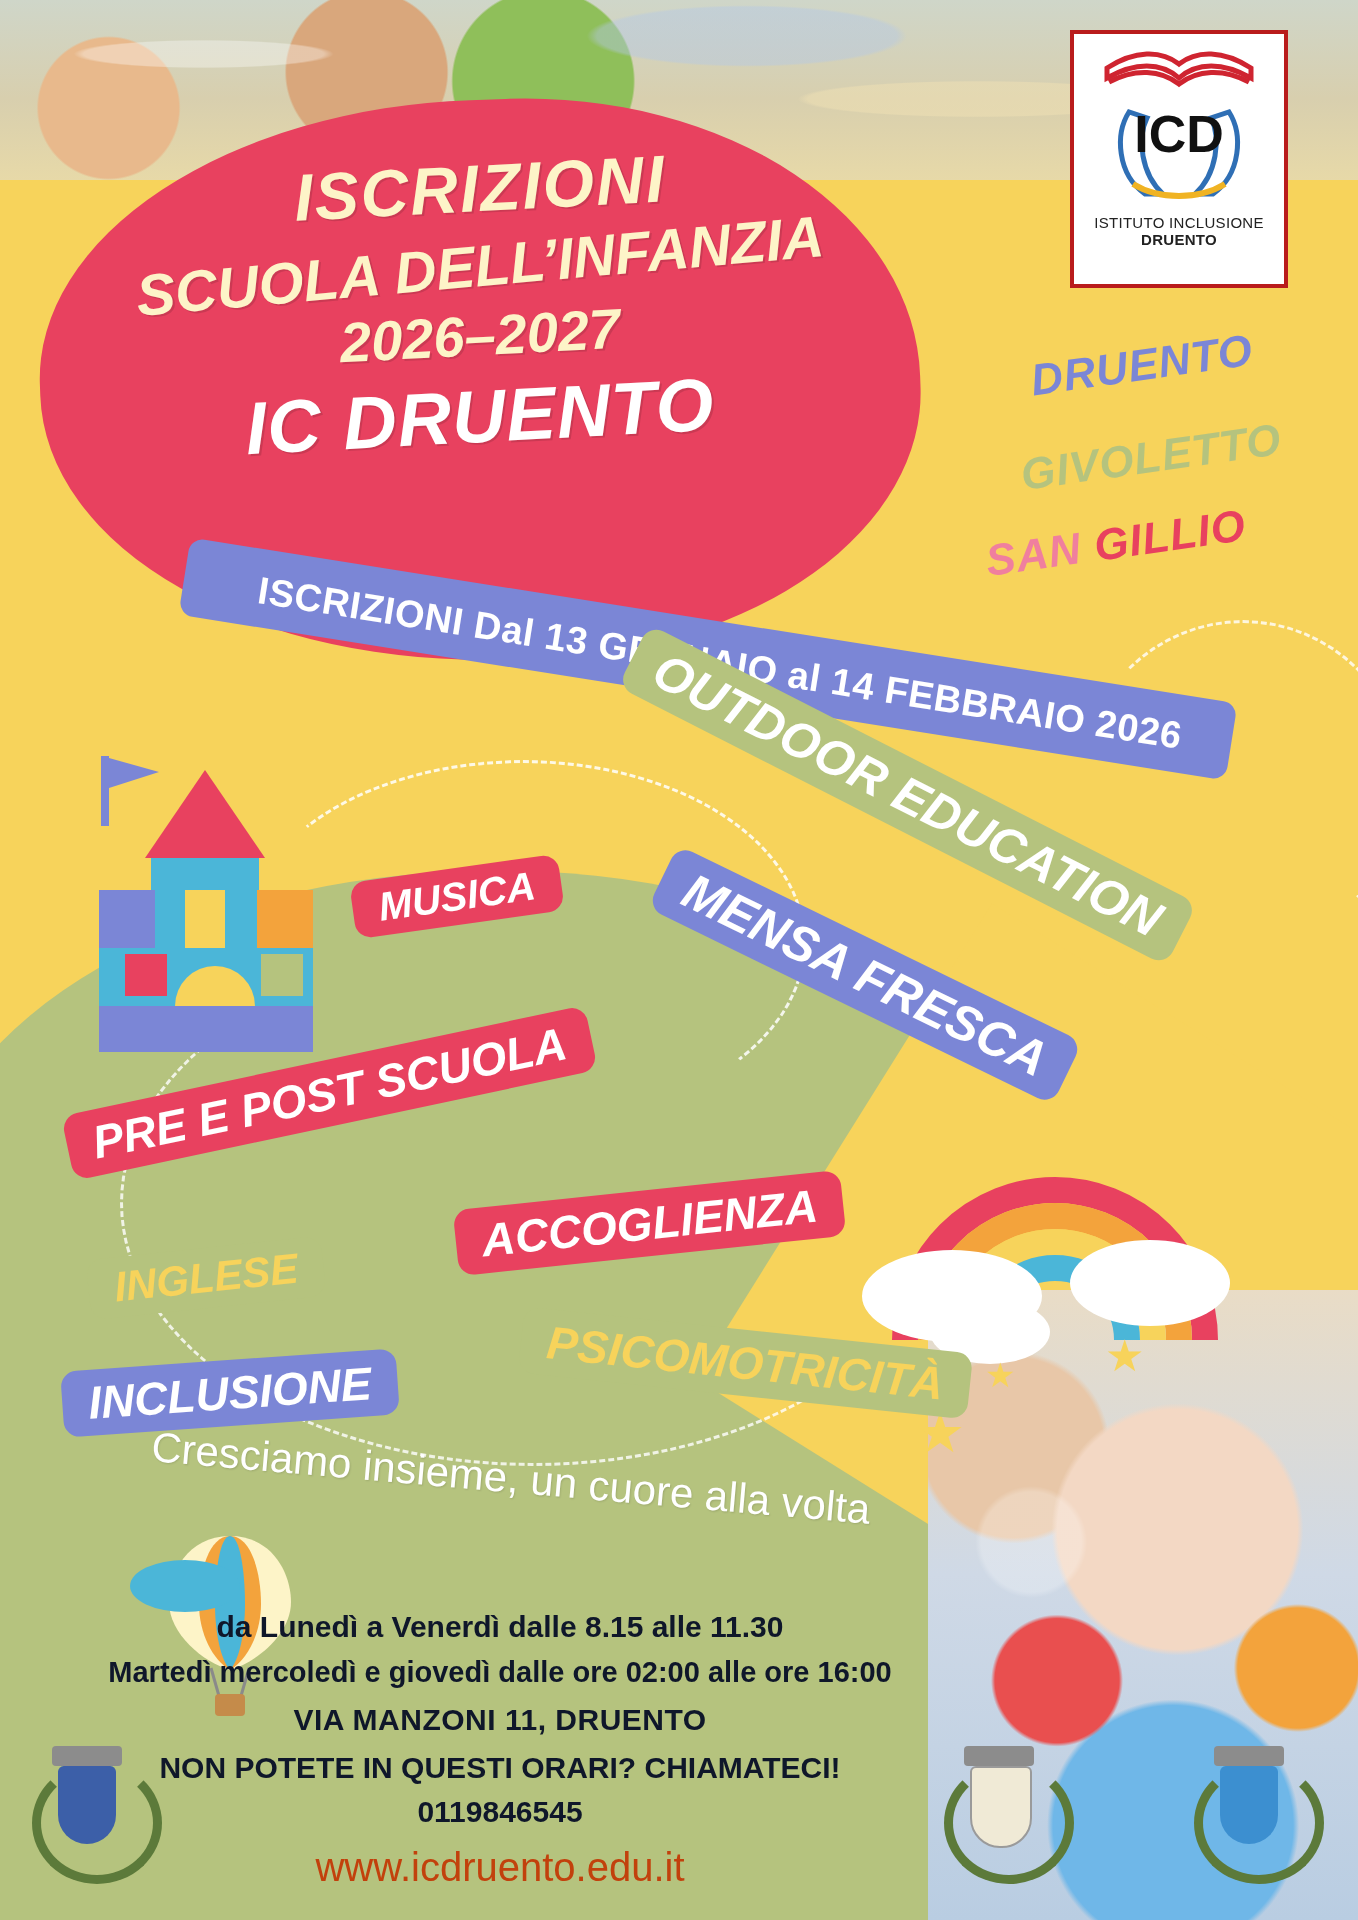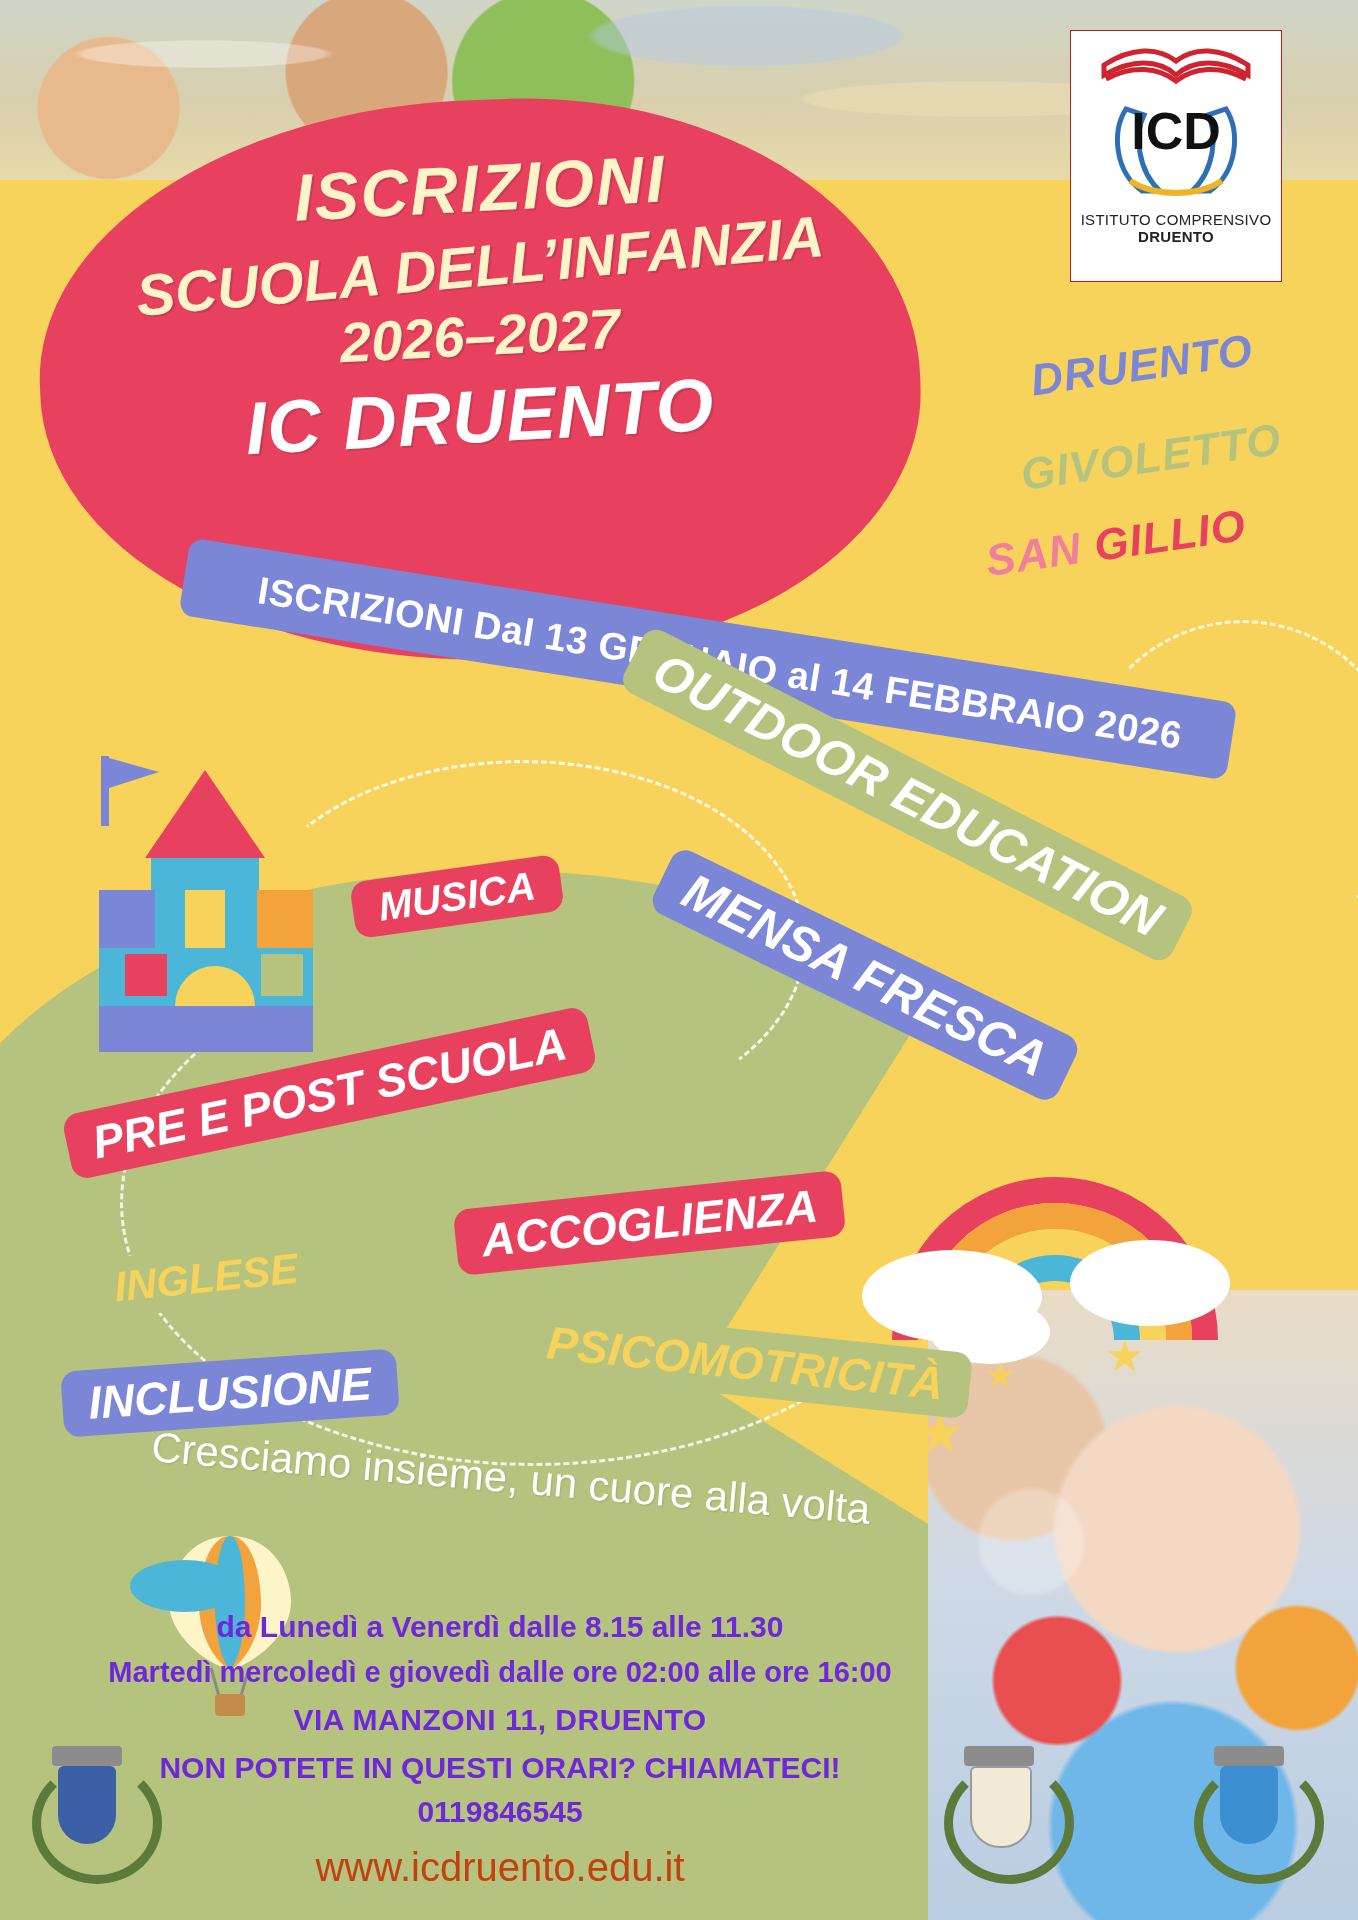--- a/index.html
+++ b/index.html
@@ -84,21 +84,21 @@
     position:absolute;font-weight:bold;font-style:italic;font-size:44px;
     letter-spacing:1px;
   }
   .town-druento{left:1030px;top:340px;color:#7b86d6;transform:rotate(-8deg);}
   .town-givoletto{left:1020px;top:432px;color:#b5c37e;transform:rotate(-8deg);}
   .town-sangillio{left:985px;top:518px;color:#f07f9e;transform:rotate(-8deg);}
   .town-sangillio .gil{color:#e8415f;}
   
   .logo-box{
     position:absolute;left:1070px;top:30px;width:210px;height:250px;
-    background:#ffffff;border:1px solid #b91c1c;
+    background:#ffffff;border:4px solid #b91c1c;
     display:flex;flex-direction:column;align-items:center;justify-content:flex-start;
   }
   .logo-art{width:180px;height:180px;position:relative;}
   .logo-cap{font-size:15px;color:#222;letter-spacing:.3px;}
   .logo-cap b{display:block;text-align:center;font-size:15px;}
   
   .date-ribbon{
     position:absolute;left:178px;top:620px;width:1060px;height:78px;
     background:#7b86d6;border-radius:14px;
     transform:rotate(9deg);
@@ -130,21 +130,21 @@
   }
   
   .castle{position:absolute;left:85px;top:740px;width:280px;height:330px;}
   
   .rainbow{position:absolute;left:890px;top:1150px;width:330px;height:200px;overflow:hidden;}
   .cloud{position:absolute;background:#fff;border-radius:50%;}
   .balloon{position:absolute;left:165px;top:1530px;width:130px;height:190px;}
   
   .footer{
     position:absolute;left:0;top:1610px;width:1000px;text-align:center;
-    color:#6d28d9;font-weight:bold;
+    color:#0f172a;font-weight:bold;
   }
   .f1{font-size:30px;}
   .f2{font-size:29px;margin-top:12px;}
   .f3{font-size:30px;margin-top:14px;letter-spacing:.5px;}
   .f4{font-size:30px;margin-top:14px;}
   .f5{font-size:30px;margin-top:10px;}
   .site{
     position:absolute;left:0;top:1845px;width:1000px;text-align:center;
     color:#c2410c;font-weight:normal;font-size:40px;
   }
@@ -200,21 +200,21 @@
     <div class="logo-art">
       <svg width="180" height="180" viewBox="0 0 180 180" aria-hidden="true">
         <path d="M18 34 C46 16, 72 16, 90 30 C108 16, 134 16, 162 34 L162 44 C134 28, 108 28, 90 44 C72 28, 46 28, 18 44 Z" fill="#ffffff" stroke="#cf2430" stroke-width="5"></path>
         <path d="M20 48 C46 34, 72 36, 90 50 C108 36, 134 34, 160 48" fill="none" stroke="#cf2430" stroke-width="5"></path>
         <path d="M40 78 C26 100, 28 140, 56 160 L74 160 C52 140, 48 104, 58 84 Z" fill="#ffffff" stroke="#2f6fb5" stroke-width="5"></path>
         <path d="M140 78 C154 100, 152 140, 124 160 L106 160 C128 140, 132 104, 122 84 Z" fill="#ffffff" stroke="#2f6fb5" stroke-width="5"></path>
         <text x="90" y="118" font-family="Liberation Sans, sans-serif" font-size="52" font-weight="bold" text-anchor="middle" fill="#111">ICD</text>
         <path d="M44 150 C70 166, 110 166, 136 150" fill="none" stroke="#f0b323" stroke-width="6"></path>
       </svg>
     </div>
-    <div class="logo-cap">ISTITUTO COMPRENSIVO</div>
+    <div class="logo-cap">ISTITUTO INCLUSIONE</div>
     <div class="logo-cap">
         <b>DRUENTO</b>
       </div>
   </div>
 
   <div class="date-ribbon"></div>
   <div class="date-text">ISCRIZIONI Dal 13 GENNAIO al 14 FEBBRAIO 2026</div>
 
   <div class="castle">
     <svg width="280" height="330" viewBox="0 0 280 330" aria-hidden="true">

